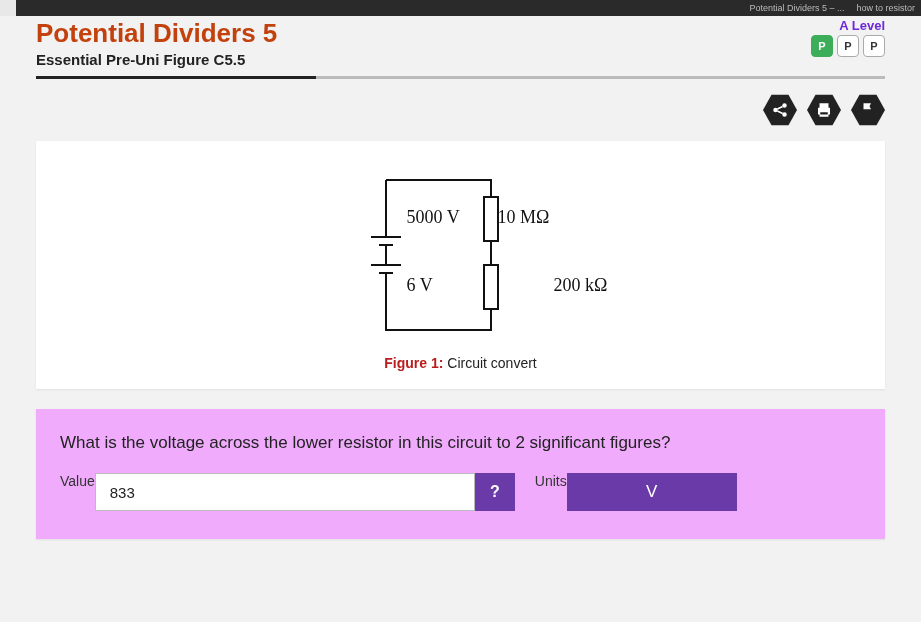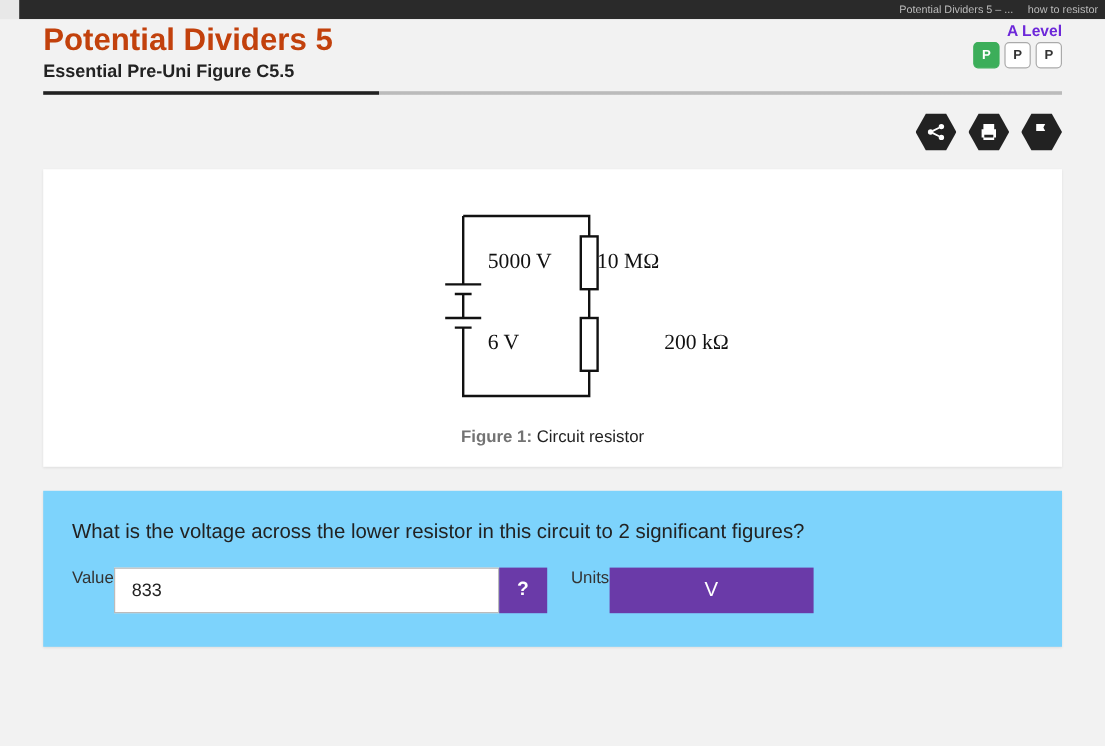--- a/index.html
+++ b/index.html
@@ -90,35 +90,35 @@
     padding: 24px 12px 18px;
     box-shadow: 0 1px 2px rgba(0,0,0,0.08);
   }
   .circuit-wrap {
     display:flex; justify-content:center;
   }
   .circuit { position:relative; width:260px; height:180px; }
   .circuit svg { position:absolute; top:0; left:0; }
   .clabel { position:absolute; font-family:'Times New Roman',serif; font-size:18px; color:#111; white-space:nowrap;}
   .caption { text-align:center; margin-top:10px; font-size:14px; color:#222;}
-  .caption .fig { color:#737373; font-weight:700;}
+  .caption .fig { color:#b91c1c; font-weight:700;}
   .question-panel {
-    background:#7dd3fc;
+    background:#f0abfc;
     margin-top: 20px;
     padding: 24px 24px 28px;
     box-shadow: 0 1px 2px rgba(0,0,0,0.08);
   }
   .question-text { font-size:17px; color:#222; margin-bottom:20px;}
   .answer-row { display:flex; gap:20px; align-items:flex-end;}
   .answer-col { display:flex; flex-direction:row;}
   .answer-col.value { flex: 0 0 360px;}
   .field-label { font-size:14px; color:#333; margin-bottom:6px;}
   .input-group { display:flex;}
   .text-input {
-    height:38px; width:321px;
+    height:38px; width:380px;
     border:1px solid #bbb; background:#fff;
     padding: 0 14px; font-size:15px; color:#222;
   }
   .help-btn {
     height:38px; width:40px;
     background:#6a3aa8; color:#fff; border:none;
     font-size:16px; font-weight:700; cursor:pointer;
   }
   .units-btn {
     height:38px; width:170px;
@@ -196,21 +196,21 @@
             <rect x="153" y="100" width="14" height="44" fill="#fff"></rect>
           </g>
         </svg>
         <div class="clabel" style="left:76px; top:42px;">5000 V</div>
         <div class="clabel" style="left:76px; top:110px;">6 V</div>
         <div class="clabel" style="left:167px; top:42px;">10 MΩ</div>
         <div class="clabel" style="left:190px; top:110px;margin-left:33px;">200 kΩ</div>
       </div>
     </div>
     <div class="caption">
-      <span class="fig">Figure 1:</span><span> Circuit resistor</span>
+      <span class="fig">Figure 1:</span><span> Circuit convert</span>
     </div>
   </div>
 
   <div class="question-panel">
     <div class="question-text">What is the voltage across the lower resistor in this circuit to 2 significant figures?</div>
     <div class="answer-row">
       <div class="answer-col value">
         <div class="field-label">Value</div>
         <div class="input-group">
           <input class="text-input" type="text" value="833" style="">

